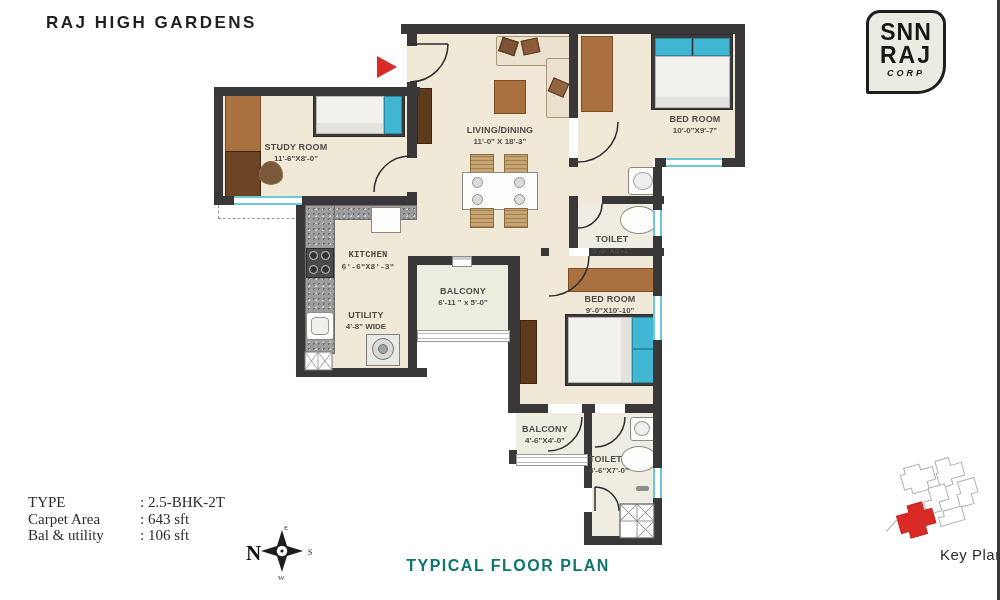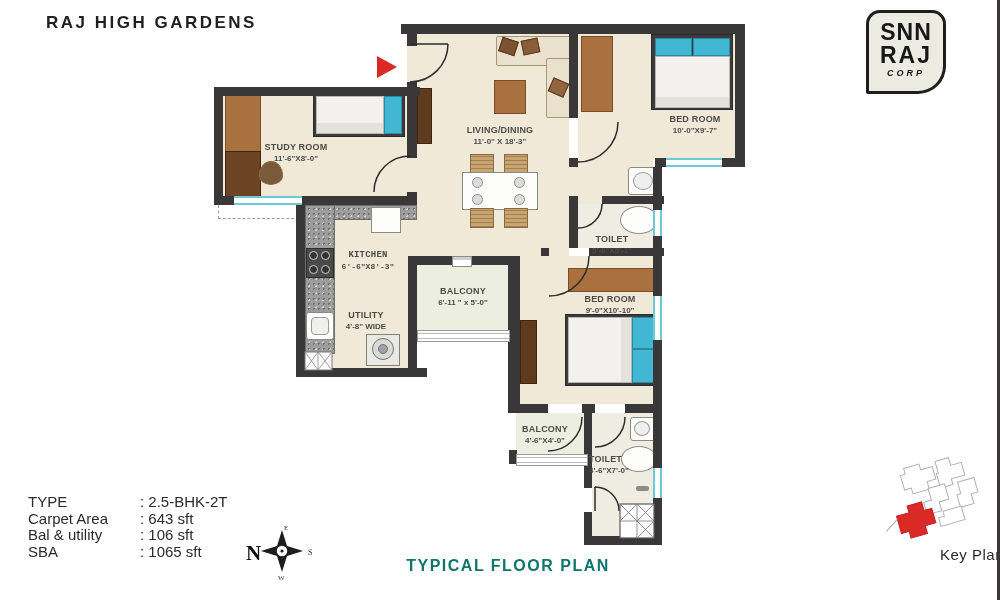--- a/index.html
+++ b/index.html
@@ -32,21 +32,21 @@
   .rlabel .dm{font-size:8px;font-weight:600;}
   
   .title{position:absolute;left:46px;top:13px;font-size:17px;font-weight:700;letter-spacing:2.5px;color:#1f1f1f;}
   .caption{position:absolute;left:378px;top:557px;width:260px;text-align:center;font-size:16px;font-weight:700;letter-spacing:1.5px;color:#0f766e;}
   .logo{position:absolute;left:866px;top:10px;width:80px;height:84px;background:#ebebe2;border:3px solid #1e1e1e;border-radius:14px 14px 28px 2px;box-sizing:border-box;text-align:center;color:#171717;}
   .logo .l1{font-size:23px;font-weight:700;line-height:24px;margin-top:7px;letter-spacing:1px;}
   .logo .l2{font-size:23px;font-weight:700;line-height:23px;letter-spacing:2px;}
   .logo .l3{font-size:9px;font-weight:700;letter-spacing:3px;line-height:12px;font-style:italic;}
   .info{position:absolute;left:28px;top:494px;color:#2b2b2b;}
   .info .wing{font-size:18px;font-weight:700;letter-spacing:1px;margin-bottom:6px;}
-  .info .row{font-size:15px;line-height:16.5px;}
+  .info .row{font-size:15px;line-height:16.5px;font-family:Liberation Serif, serif;}
   .info .lab{display:inline-block;width:112px;}
   .keyplan{position:absolute;left:872px;top:450px;width:132px;text-align:right;}
   .keyplan .kp-label{font-size:15px;color:#2b2b2b;margin-top:2px;letter-spacing:.5px;}
   .arrow-entry{position:absolute;left:377px;top:56px;width:0;height:0;border-left:20px solid #d92a25;border-top:11px solid rgba(0,0,0,0);border-bottom:11px solid rgba(0,0,0,0);}
   .edge-right{position:absolute;right:0;top:0;width:3px;height:600px;background:#3a3738;}
   svg{display:block;}
   .overlay{position:absolute;left:0;top:0;pointer-events:none;}
   .burner{position:absolute;width:7px;height:7px;border-radius:50%;background:#333;border:1px solid #cfcfcf;}
   .wm-drum{position:absolute;left:5px;top:3px;width:20px;height:20px;border-radius:50%;background:#d9d9d6;border:1px solid #777772;}
   .wm-drum-in{position:absolute;left:11px;top:9px;width:8px;height:8px;border-radius:50%;background:#9aa4a6;border:1px solid #6b7577;}
@@ -258,23 +258,20 @@
   <div class="info">
     <div class="row">
       <span class="lab">TYPE</span><span>: 2.5-BHK-2T</span>
     </div>
     <div class="row">
       <span class="lab">Carpet Area</span><span>: 643 sft</span>
     </div>
     <div class="row">
       <span class="lab">Bal &amp; utility</span><span>: 106 sft</span>
     </div>
-    <div class="row">
-      <span class="lab">SBA</span><span>: 1065 sft</span>
-    </div>
   </div>
 
   <svg class="abs" style="left:240px;top:522px;" width="80" height="60" viewBox="0 0 80 60">
     <polygon points="42,8 47,24 63,29 47,34 42,50 37,34 21,29 37,24" fill="#1d1d1d"></polygon>
     <circle cx="42" cy="29" r="6" fill="#ffffff" stroke="#1d1d1d" stroke-width="1.5"></circle>
     <circle cx="42" cy="29" r="1.6" fill="#1d1d1d"></circle>
     <text x="6" y="38" font-size="21" font-weight="bold" font-family="Liberation Serif, serif" fill="#111">N</text>
     <text x="44" y="8" font-size="7" font-family="Liberation Serif, serif" fill="#333">E</text>
     <text x="68" y="33" font-size="8" font-family="Liberation Serif, serif" fill="#333">S</text>
     <text x="38" y="58" font-size="7" font-family="Liberation Serif, serif" fill="#333">W</text>

